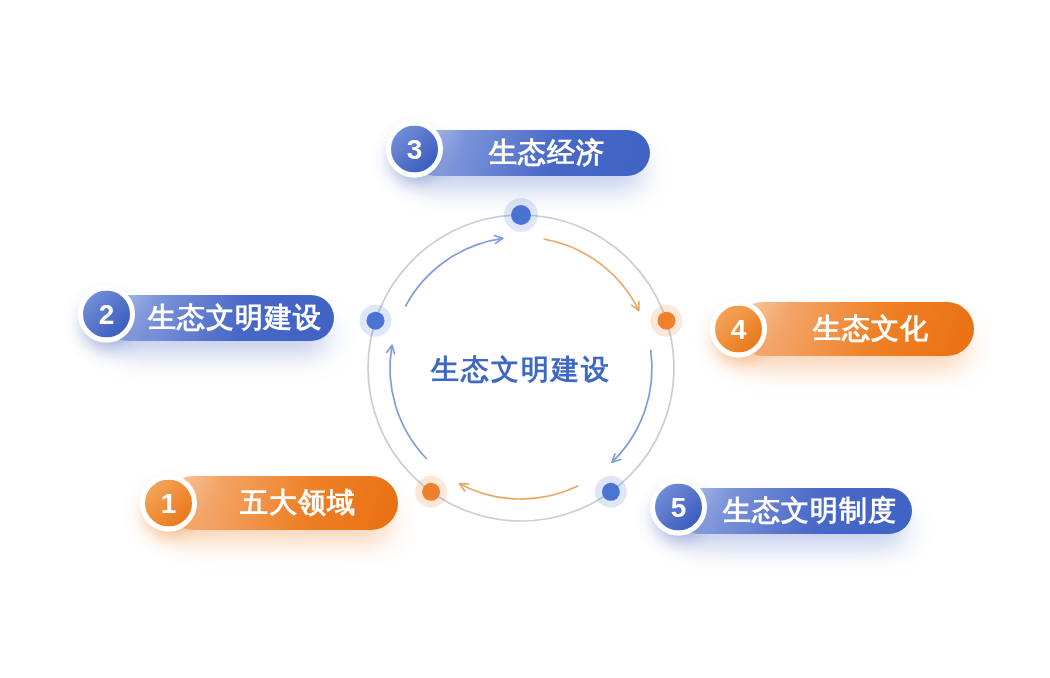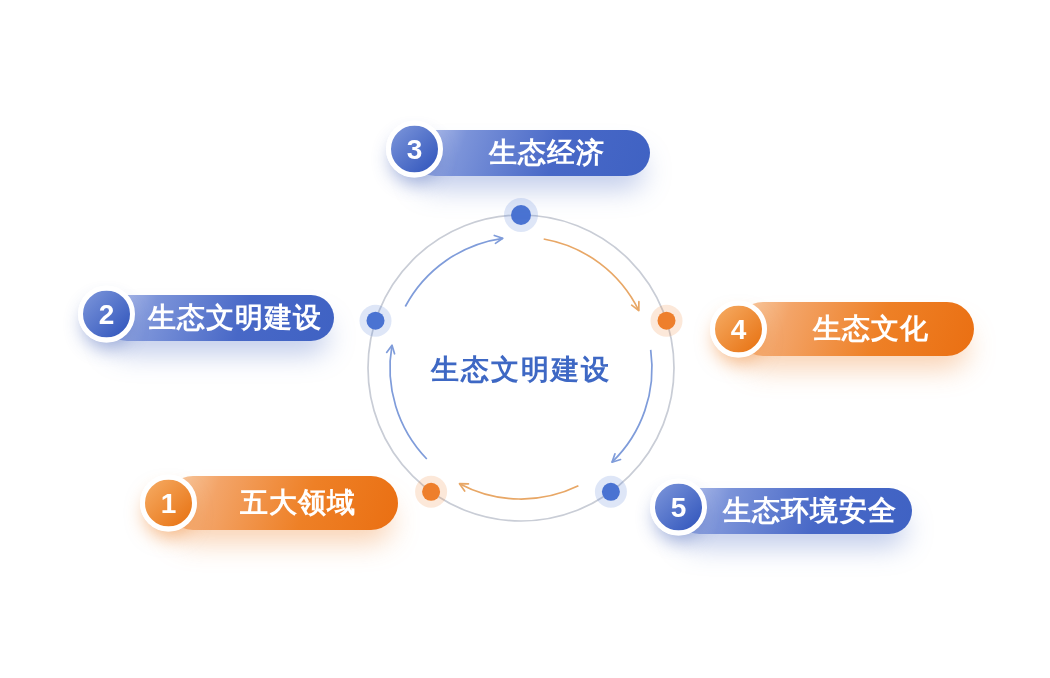--- a/index.html
+++ b/index.html
@@ -183,20 +183,20 @@
     <span class="capsule">
       <span>生态文化</span>
     </span>
     <span class="badge">
       <span>4</span>
     </span>
   </div>
 
   <div class="pill pill-5 tone-blue">
     <span class="capsule">
-      <span>生态环境安全</span>
+      <span>生态文明制度</span>
     </span>
     <span class="badge">
       <span>5</span>
     </span>
   </div>
 
 </div>
 
 </body></html>

